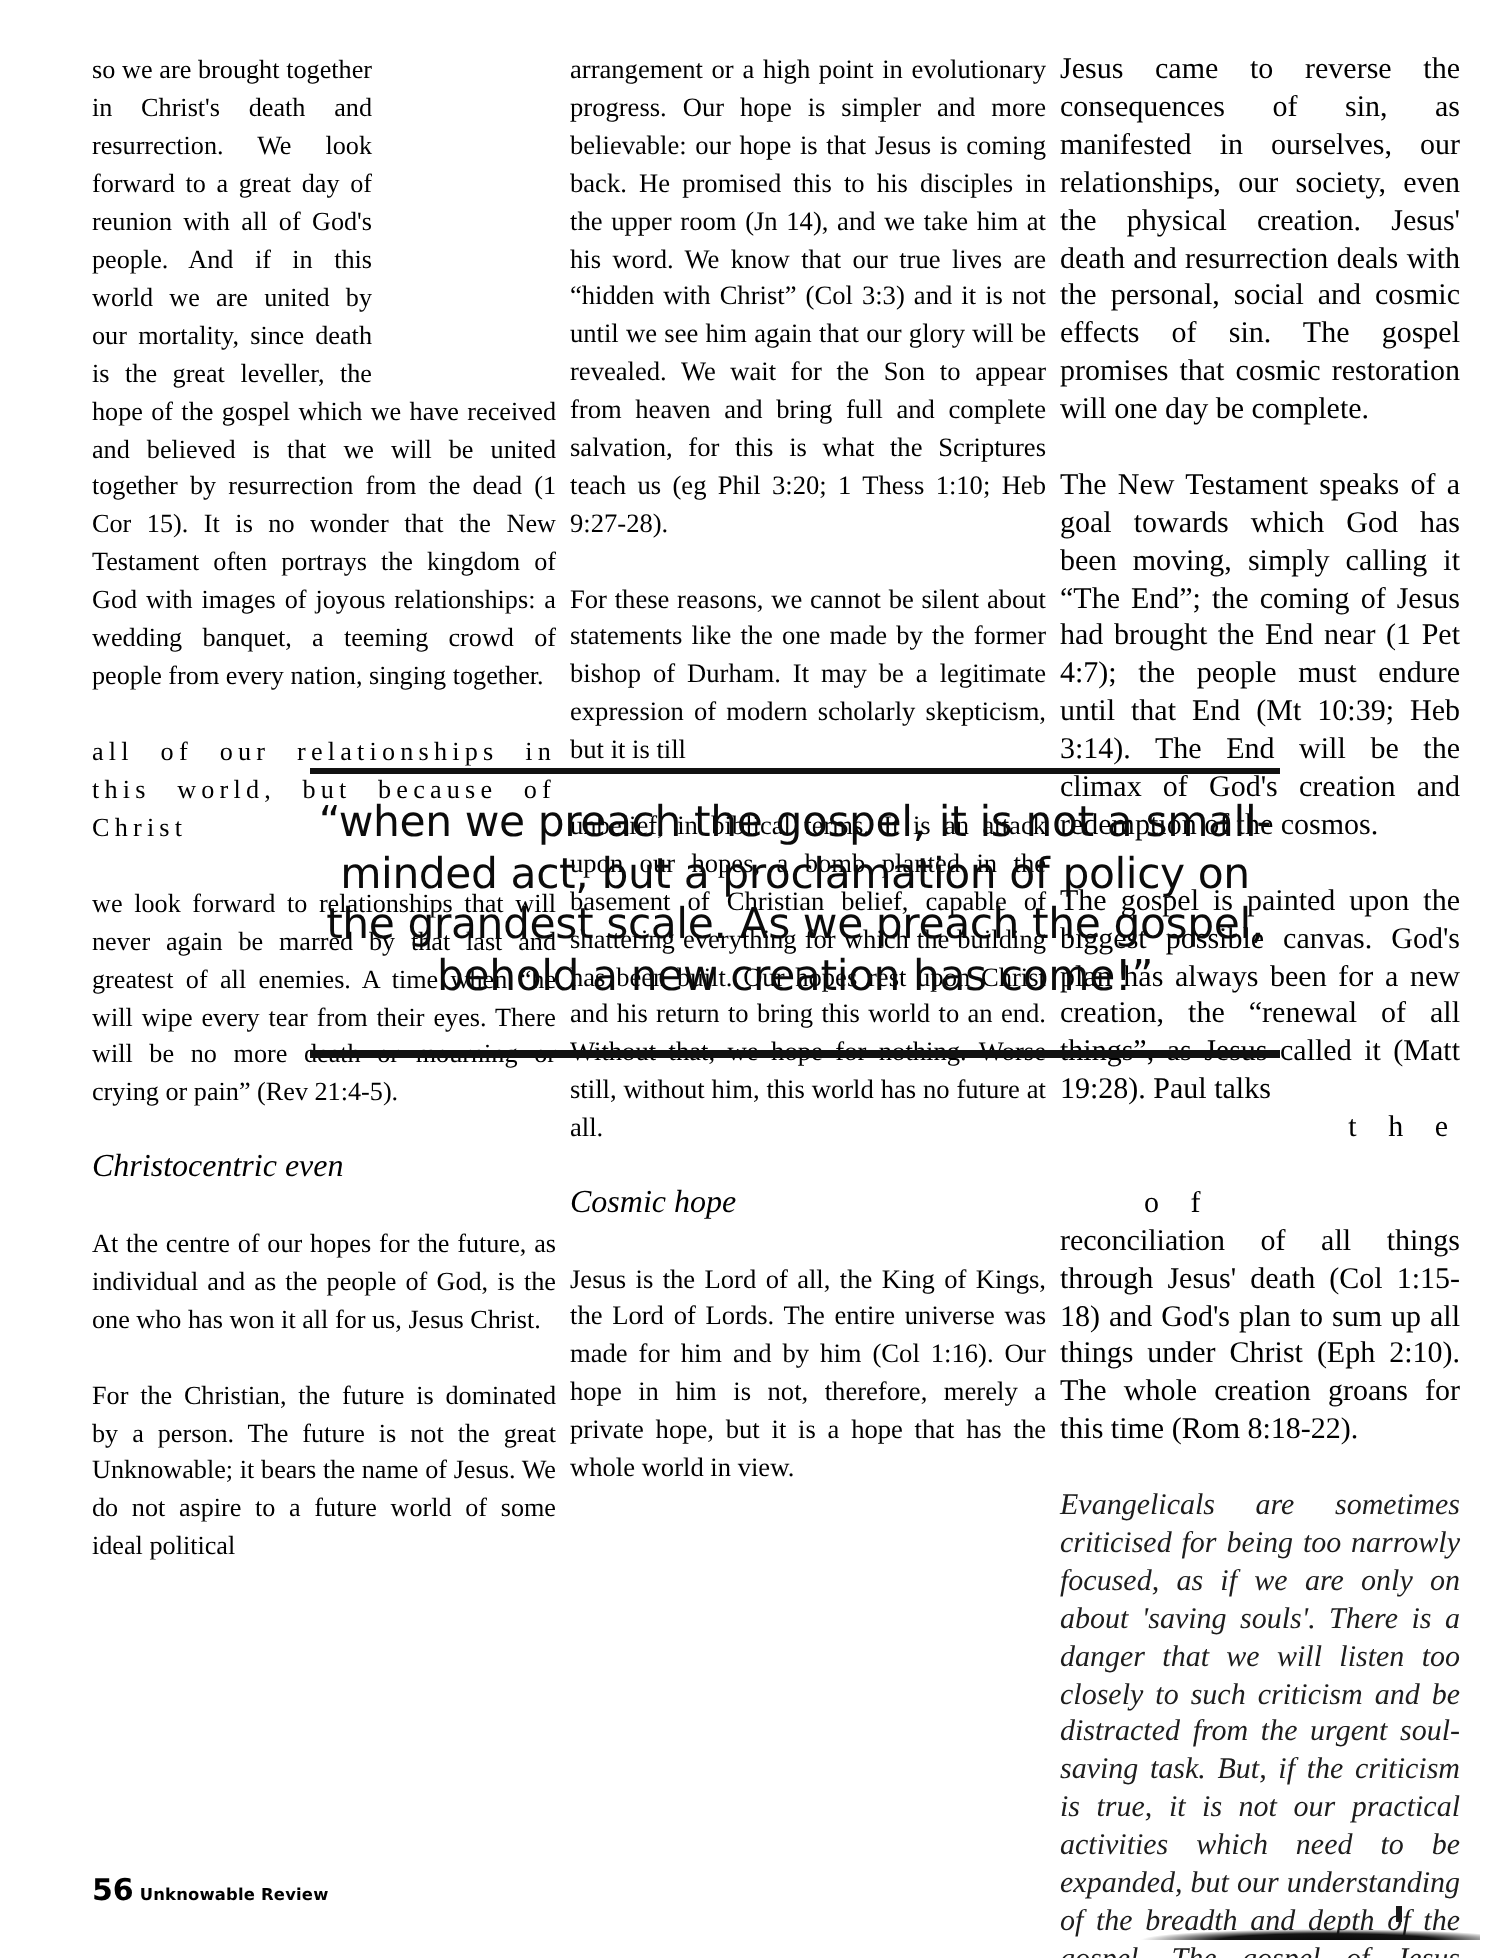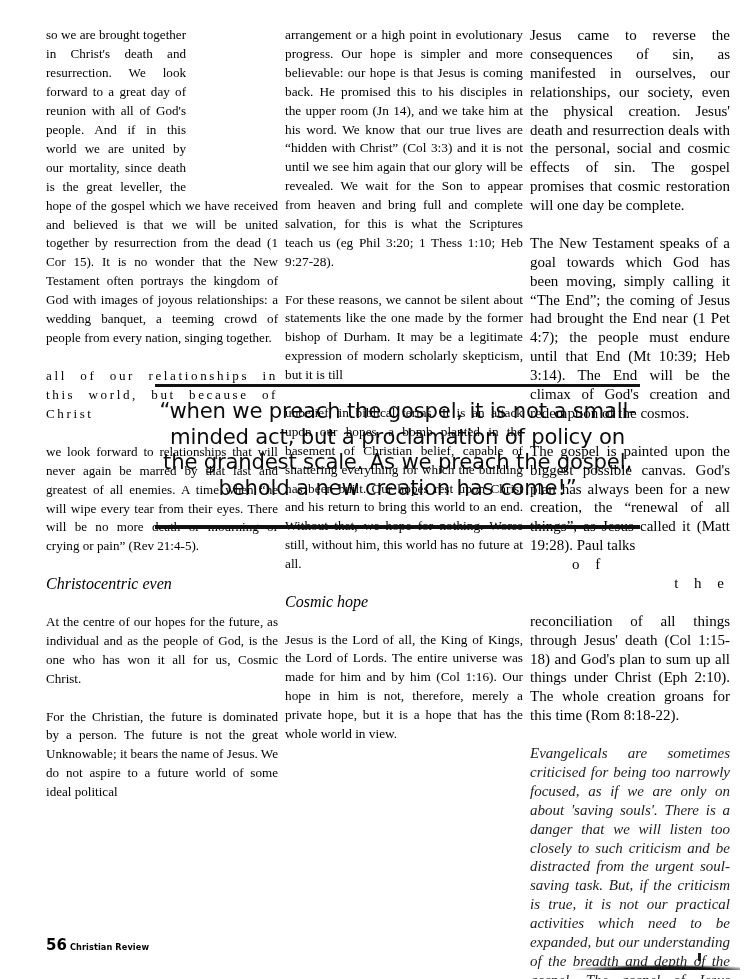--- a/index.html
+++ b/index.html
@@ -124,47 +124,47 @@
 <body>
 
 <div id="page">
 
   <div class="col" id="col1">
     <div class="qfloat"></div>
     <p class="para">so we are brought together in Christ's death and resurrection.  We look forward to a great day of reunion with all of God's people.  And if in this world we are united by our mortality, since death is the great leveller, the hope of the gospel which we have received and believed is that we will be united together by resurrection from the dead (1 Cor 15).  It is no wonder that the New Testament often portrays the kingdom of God with images of joyous relationships: a wedding banquet, a teeming crowd of people from every nation, singing together.</p>
     <p class="para wide">all  of  our relationships  in this  world,  but because of Christ</p>
     <p class="para">we look forward to relationships that will never again be marred by that last and greatest of all enemies.  A time when “he will wipe every tear from their eyes.  There will be no more death or mourning or crying or pain” (Rev 21:4-5).</p>
     <p class="subhead">Christocentric even</p>
-    <p class="para">At the centre of our hopes for the future, as individual and as the people of God, is the one who has won it all for us, Cosmic Christ.</p>
+    <p class="para">At the centre of our hopes for the future, as individual and as the people of God, is the one who has won it all for us, Jesus Christ.</p>
     <p class="para">For the Christian, the future is dominated by a person.  The future is not the great Unknowable; it bears the name of Jesus.  We do not aspire to a future world of some ideal political</p>
   </div>
 
   <div class="col" id="col2">
     <p class="para">arrangement or a high point in evolutionary progress.  Our hope is simpler and more believable: our hope is that Jesus is coming back.  He promised this to his disciples in the upper room (Jn 14), and we take him at his word.  We know that our true lives are “hidden with Christ” (Col 3:3) and it is not until we see him again that our glory will be revealed.  We wait for the Son to appear from heaven and bring full and complete salvation, for this is what the Scriptures teach us (eg Phil 3:20; 1 Thess 1:10; Heb 9:27-28).</p>
     <p class="para">For these reasons, we cannot be silent about statements like the one made by the former bishop of Durham.  It may be a legitimate expression of modern scholarly skepticism, but it is till</p>
     <p class="para">unbelief, in biblical terms.  It is an attack upon our hopes, a bomb planted in the basement of Christian belief, capable of shattering everything for which the building has been built.  Our hopes rest upon Christ and his return to bring this world to an end.  Without that, we hope for nothing.  Worse still, without him, this world has no future at all.</p>
     <p class="subhead">Cosmic hope</p>
     <p class="para">Jesus is the Lord of all, the King of Kings, the Lord of Lords. The entire universe was made for him and by him (Col 1:16).  Our hope in him is not, therefore, merely a private hope, but it is a hope that has the whole world in view.</p>
   </div>
 
   <div class="col" id="col3">
     <p class="para">Jesus  came  to  reverse  the consequences of sin, as manifested in ourselves, our relationships, our society, even the physical creation. Jesus' death and resurrection deals with the personal, social and cosmic effects of sin.  The gospel promises that cosmic restoration will one day be complete.</p>
     <p class="para">The New Testament speaks of a goal towards which God has been moving, simply calling it “The End”; the coming of Jesus had brought the End near (1 Pet 4:7); the people must endure until that End (Mt 10:39; Heb 3:14).  The End will be the climax of God's creation and redemption of the cosmos.</p>
     <p class="para" style="margin-bottom:0">The gospel is painted upon the biggest possible canvas.  God's plan has always been for a new creation, the “renewal of all things”, as Jesus called it (Matt 19:28).  Paul talks</p>
+    <p class="para wider" style="margin-bottom:18.8px;text-align:right">t h e</p>
     <p class="para wider" style="margin-bottom:0;text-align:left;padding-left:42px">o f</p>
-    <p class="para wider" style="margin-bottom:18.8px;text-align:right">t h e</p>
     <p class="para">reconciliation of all things through Jesus' death (Col 1:15-18) and God's plan to sum up all things under Christ (Eph 2:10).  The whole creation groans for this time (Rom 8:18-22).</p>
     <p class="para fade1">Evangelicals are sometimes criticised for being too narrowly focused, as if we are only on about 'saving souls'.  There is a danger that we will listen too closely to such criticism and be distracted from the urgent soul-saving task.  But, if the criticism is true, it is not our practical activities which need to be expanded, but our understanding of the breadth and depth of the gospel. The gospel of Jesus Christ is about world renewal, cosmic renovation, the summing up of all things, a new heavens and earth.  When we preach</p>
   </div>
 
   <div id="pullquote">
     <div class="rule-top"></div>
     <div id="quote-text">“when we preach the gospel, it is not a small-minded act, but a proclamation of policy on the grandest scale.  As we preach the gospel, behold a new creation has come!”</div>
     <div class="rule-bot"></div>
   </div>
 
   <div id="footer">
-    <span id="folio">56</span><span id="footer-title">Christian Review</span>
+    <span id="folio">56</span><span id="footer-title">Unknowable Review</span>
   </div>
 
   <div id="scan-shadow"></div>
 
 </div>
 
 </body></html>

